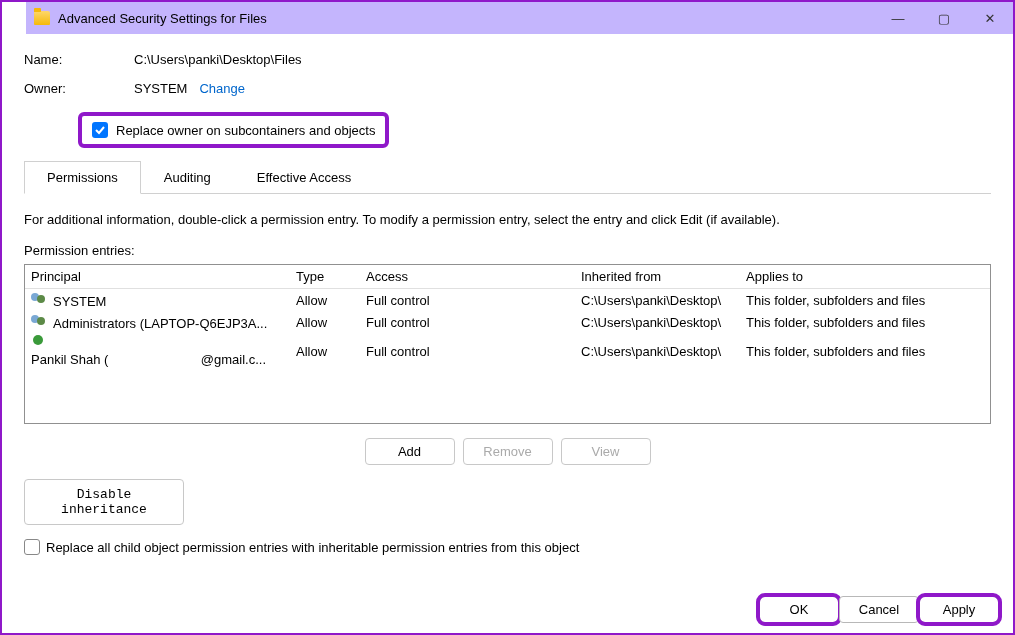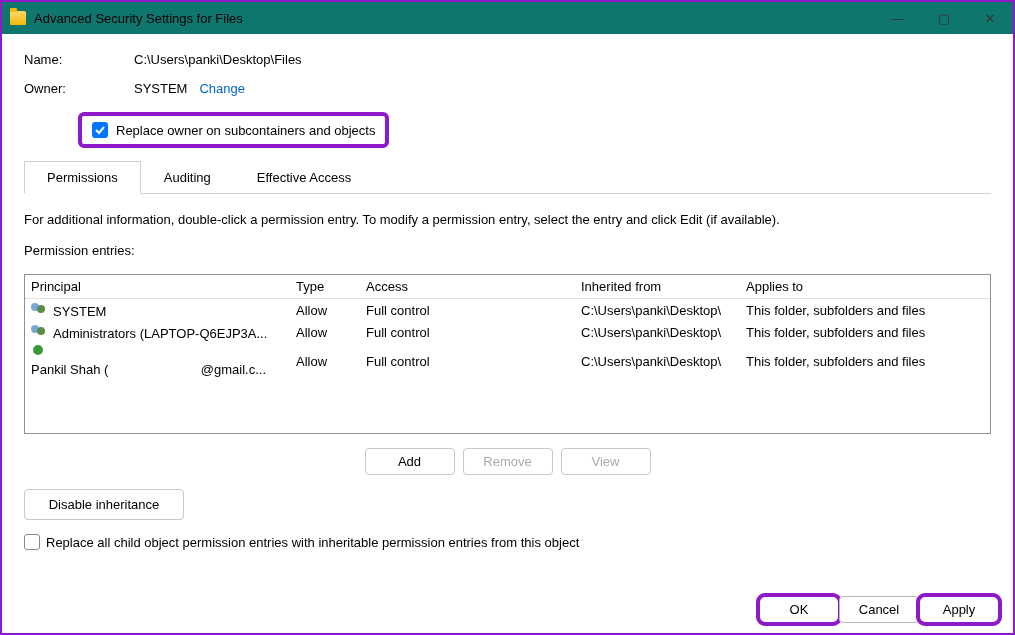--- a/index.html
+++ b/index.html
@@ -12,21 +12,22 @@
   height: 635px;
   overflow: hidden;
   border: 2px solid #8f18c9;
   position: relative;
 }
 .titlebar {
   height: 32px;
   display: flex;
   align-items: center;
   padding-left: 8px;
-  background: #0f766e;
+  background: #c4b5fd;
+  margin-left: 24px;
 }
 .titlebar .folder-icon {
   width: 16px; height: 14px;
   background: linear-gradient(#fdd76b,#f5b90a);
   border-radius: 2px 2px 1px 1px;
   margin-right: 8px;
   position: relative;
 }
 .titlebar .folder-icon::before {
   content: "";
@@ -102,21 +103,21 @@
   position: relative;
   top: 1px;
 }
 .tab.active {
   border: 1px solid #d0d0d0;
   border-bottom: 1px solid #fff;
   background: #fff;
 }
 .body-area { padding-top: 18px; }
 .instr { margin-bottom: 16px; }
-.entries-label { margin-bottom: 16px; }
+.entries-label { margin-bottom: 6px; }
 .entries-box {
   border: 1px solid #909090;
   height: 160px;
   overflow: hidden;
 }
 .entries-header {
   display: flex;
   border-bottom: 1px solid #e0e0e0;
   font-size: 13px;
   padding: 4px 6px;
@@ -160,21 +161,21 @@
   border: 1px solid #c8c8c8;
   background: #fff;
   border-radius: 4px;
   padding: 5px 0;
   width: 90px;
   text-align: center;
   font-size: 13px;
   cursor: pointer;
 }
 .btn.disabled { color: #aaa; }
-.btn.wide { width: 160px; padding: 7px 8px; }
+.btn.wide { width: 160px; padding: 7px 8px; font-family: Liberation Mono, monospace; }
 .disable-row { margin-top: 14px; }
 .replace-row { margin-top: 14px; display: flex; align-items: center; }
 .footer {
   position: absolute;
   bottom: 10px;
   right: 14px;
   display: flex;
 }
 .fbtn {
   border: 1px solid #b8b8b8;

